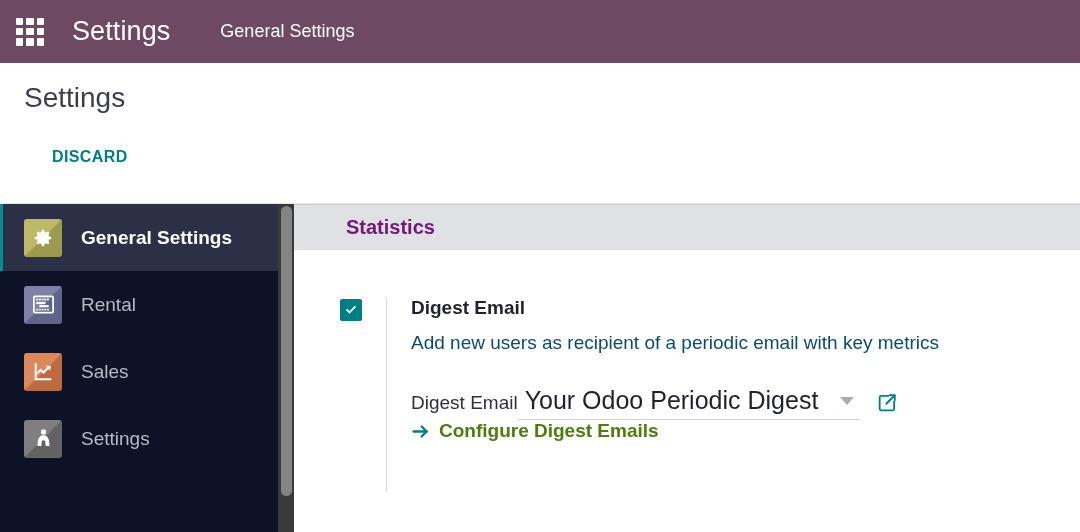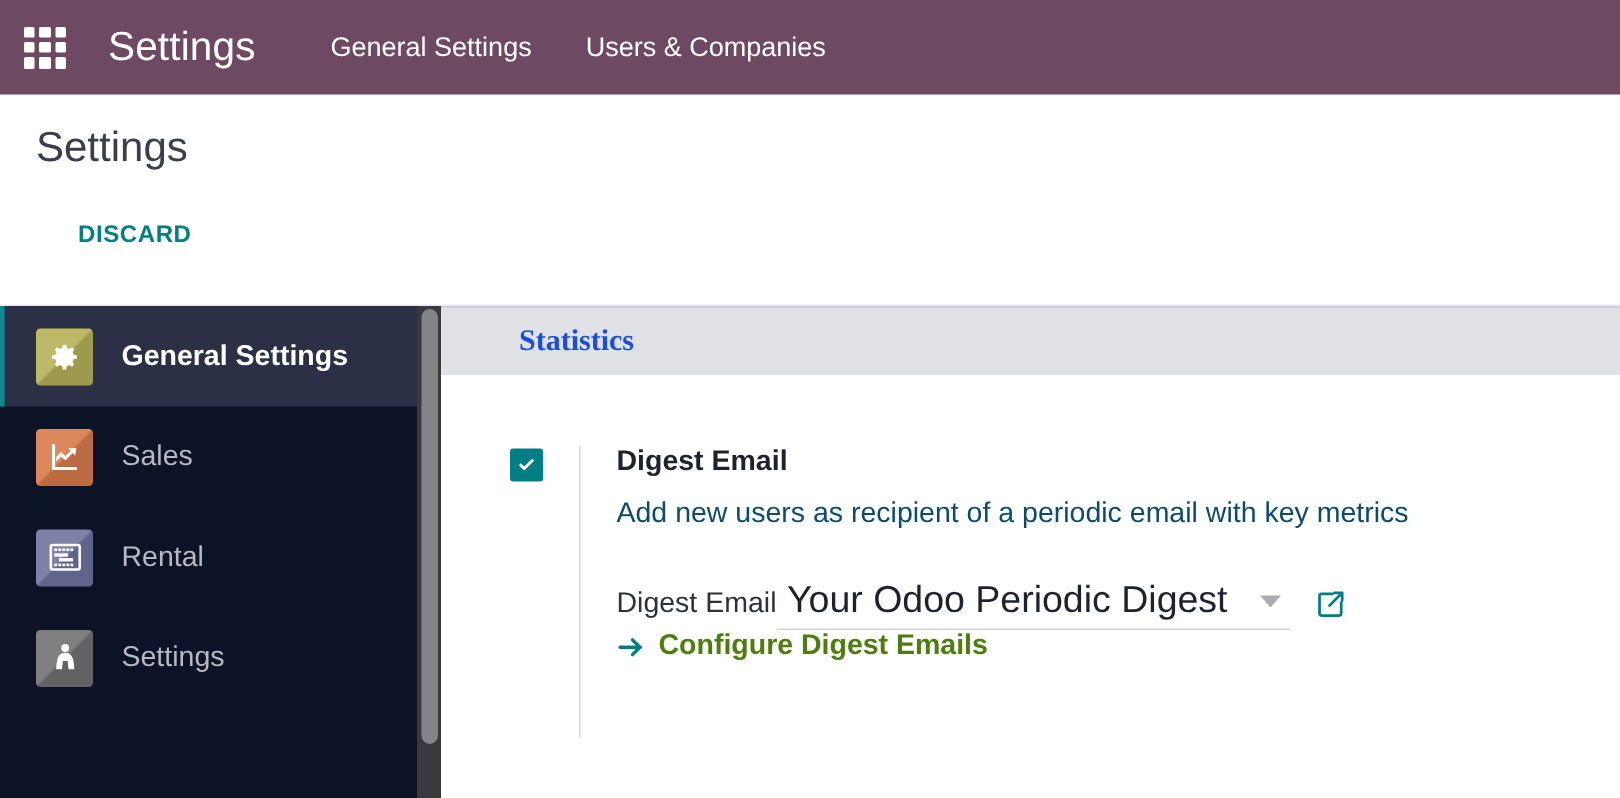--- a/index.html
+++ b/index.html
@@ -207,22 +207,21 @@
     background: #dfe1e5;
     border-top: 1px solid #c8cbd2;
     height: 46px;
     display: flex;
     align-items: center;
     padding-left: 52px;
   }
   .section-header-title {
     font-size: 20px;
     font-weight: 700;
-    color: #1d4ed8;
-    font-family: Liberation Serif, serif;
+    color: #701a75;
   }
 
   .setting-block {
     position: relative;
     padding: 47px 0 0 46px;
   }
   .setting-row {
     display: flex;
     align-items: flex-start;
   }
@@ -332,21 +331,20 @@
     <span></span>
     <span></span>
     <span></span>
     <span></span>
     <span></span>
     <span></span>
   </div>
   <div class="brand-title">Settings</div>
   <div class="nav-menu">
     <div class="nav-menu-item">General Settings</div>
-    <div class="nav-menu-item">Users &amp; Companies</div>
   </div>
 </div>
 
 <div class="control-panel">
   <div class="page-title">Settings</div>
   <div class="btn-row">
     <button class="btn-discard">DISCARD</button>
   </div>
 </div>
 
@@ -358,31 +356,20 @@
       <div class="sidebar-item active">
         <div class="sidebar-icon ic-gear">
           <svg width="22" height="22" viewBox="0 0 24 24" fill="#ffffff">
             <path d="M12 8.3a3.7 3.7 0 1 0 0 7.4 3.7 3.7 0 0 0 0-7.4zm0 5.6a1.9 1.9 0 1 1 0-3.8 1.9 1.9 0 0 1 0 3.8z"></path>
             <path d="M21 13.2v-2.4l-2.3-.4a7 7 0 0 0-.8-1.9l1.3-1.9-1.7-1.7-1.9 1.3a7 7 0 0 0-1.9-.8L13.2 3h-2.4l-.4 2.4a7 7 0 0 0-1.9.8L6.6 4.9 4.9 6.6l1.3 1.9a7 7 0 0 0-.8 1.9L3 10.8v2.4l2.4.4c.2.7.4 1.3.8 1.9l-1.3 1.9 1.7 1.7 1.9-1.3c.6.4 1.2.6 1.9.8l.4 2.4h2.4l.4-2.4c.7-.2 1.3-.4 1.9-.8l1.9 1.3 1.7-1.7-1.3-1.9c.4-.6.6-1.2.8-1.9l2.4-.4z"></path>
           </svg>
         </div>
         <div class="sidebar-label">General Settings</div>
       </div>
 
-
-      <div class="sidebar-item">
-        <div class="sidebar-icon ic-sales">
-          <svg width="24" height="24" viewBox="0 0 26 26" fill="#ffffff">
-            <path d="M4 3.5h2.2v17.3a1.2 1.2 0 0 1-1.1 1.2H4z"></path>
-            <path d="M4 19.8h18v2.2H5.1A1.2 1.2 0 0 1 4 20.9z"></path>
-            <path d="M21.6 6.2l-5.9.1 1.8 1.8-3.9 3.9-3-2.9-3.6 3.6v3.1l3.6-3.6 3 2.9 5.3-5.3 1.8 1.8z"></path>
-          </svg>
-        </div>
-        <div class="sidebar-label">Sales</div>
-      </div>
 
       <div class="sidebar-item">
         <div class="sidebar-icon ic-rental">
           <svg width="25" height="25" viewBox="0 0 26 26" fill="none">
             <rect x="3" y="4.5" width="20" height="17" rx="1.2" stroke="#ffffff" stroke-width="1.8"></rect>
             <rect x="5.4" y="6.9" width="2" height="1.8" fill="#ffffff"></rect>
             <rect x="8.2" y="6.9" width="2" height="1.8" fill="#ffffff"></rect>
             <rect x="11" y="6.9" width="2" height="1.8" fill="#ffffff"></rect>
             <rect x="13.8" y="6.9" width="2" height="1.8" fill="#ffffff"></rect>
             <rect x="16.6" y="6.9" width="2" height="1.8" fill="#ffffff"></rect>
@@ -392,20 +379,31 @@
             <rect x="8.2" y="17.4" width="2" height="1.8" fill="#ffffff"></rect>
             <rect x="11" y="17.4" width="2" height="1.8" fill="#ffffff"></rect>
             <rect x="13.8" y="17.4" width="2" height="1.8" fill="#ffffff"></rect>
             <rect x="16.6" y="17.4" width="2" height="1.8" fill="#ffffff"></rect>
           </svg>
         </div>
         <div class="sidebar-label">Rental</div>
       </div>
 
       <div class="sidebar-item">
+        <div class="sidebar-icon ic-sales">
+          <svg width="24" height="24" viewBox="0 0 26 26" fill="#ffffff">
+            <path d="M4 3.5h2.2v17.3a1.2 1.2 0 0 1-1.1 1.2H4z"></path>
+            <path d="M4 19.8h18v2.2H5.1A1.2 1.2 0 0 1 4 20.9z"></path>
+            <path d="M21.6 6.2l-5.9.1 1.8 1.8-3.9 3.9-3-2.9-3.6 3.6v3.1l3.6-3.6 3 2.9 5.3-5.3 1.8 1.8z"></path>
+          </svg>
+        </div>
+        <div class="sidebar-label">Sales</div>
+      </div>
+
+      <div class="sidebar-item">
         <div class="sidebar-icon ic-referral">
           <svg width="23" height="23" viewBox="0 0 26 26" fill="#ffffff">
             <circle cx="13" cy="5.6" r="3"></circle>
             <path d="M13 9.2c-3.4 0-5.3 2.4-6 5.3-.6 2.6-.8 5.2-.8 7.1h4.3l.7-6.2h3.6l.7 6.2h4.3c0-1.9-.2-4.5-.8-7.1-.7-2.9-2.6-5.3-6-5.3z"></path>
           </svg>
         </div>
         <div class="sidebar-label">Settings</div>
       </div>
 
     </div>

